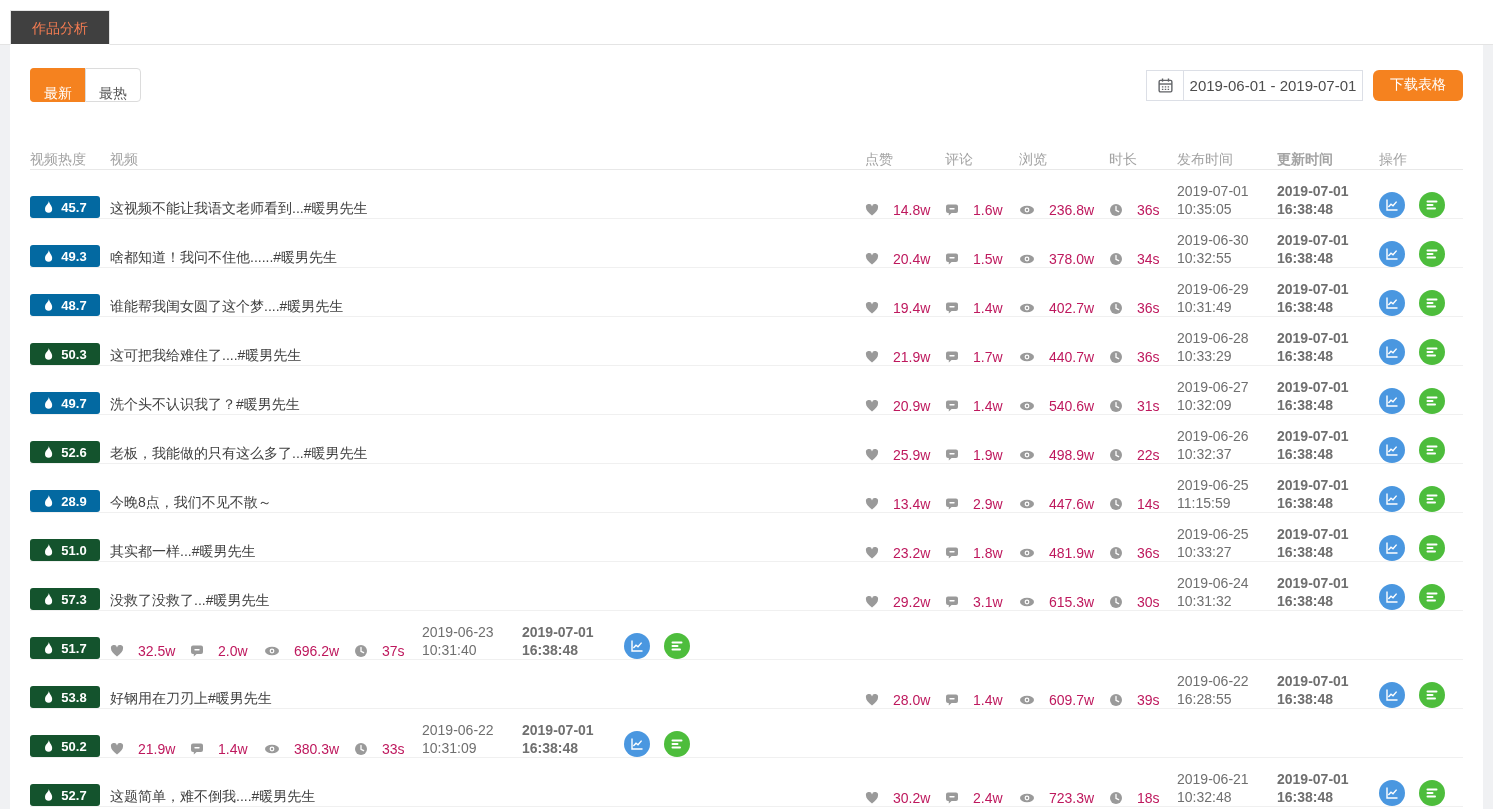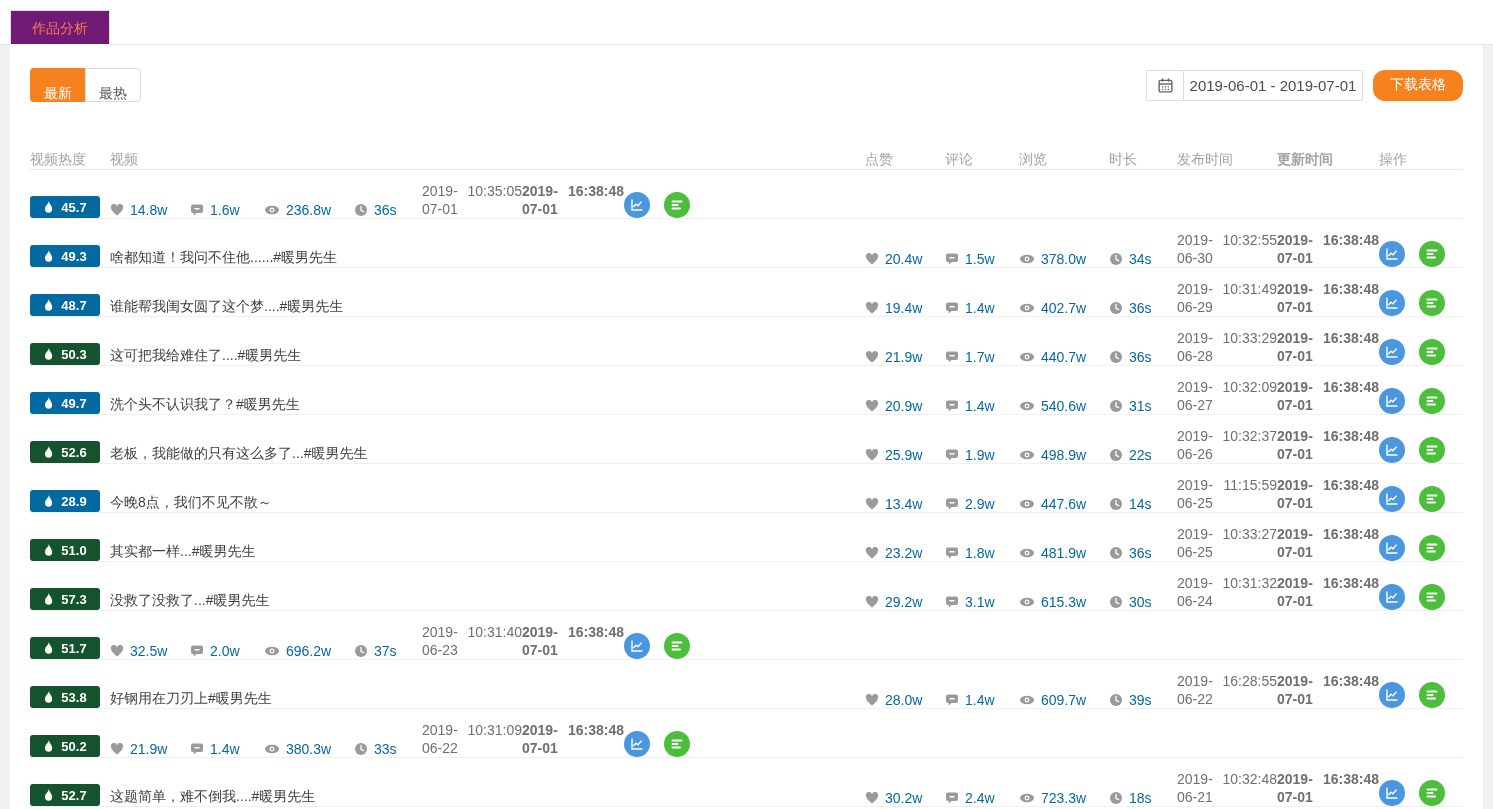--- a/index.html
+++ b/index.html
@@ -1,21 +1,21 @@
 <!DOCTYPE html>
 <html><head>
 <meta charset="utf-8">
 <style>
   * { margin:0; padding:0; box-sizing:border-box; }
   html,body { width:1493px; height:809px; overflow:hidden; }
   body { font-family:"Liberation Sans","DejaVu Sans",sans-serif; background:#f0f1f3; }
 
   .topbar { height:45px; background:#fff; border-bottom:1px solid #e4e4e4; padding-left:10px;
             display:flex; align-items:flex-end; }
-  .tab { height:35px; line-height:34px; padding:0 21px; background:#701a75;
+  .tab { height:35px; line-height:34px; padding:0 21px; background:#404040;
          border:1px solid #e4e4e4; border-bottom:1px solid #fff; margin-bottom:-1px;
          font-size:14px; color:#f87d52; cursor:pointer; }
 
   .card { margin:0 10px; background:#fff; height:764px; padding:0 20px; }
 
   .toolbar { padding-top:23px; display:flex; justify-content:space-between; align-items:center; }
   .sort-group { display:flex; }
   .sort-btn { height:29px; padding:16px 13px; font-size:14px; background:#fff; color:#555;
               border:1px solid #dcdcdc; cursor:pointer; font-family:inherit; }
   .sort-btn:first-child { border-radius:4px 0 0 4px; border-right:none; }
@@ -23,45 +23,45 @@
   .sort-btn.active { background:#f5821f; border-color:#f5821f; color:#fff; }
 
   .toolbar-right { display:flex; align-items:center; gap:10px; }
   .date-picker { display:flex; align-items:stretch; height:31px; border:1px solid #dcdfe6;
                  border-radius:0; background:#fff; cursor:pointer; overflow:hidden; }
   .cal-box { width:37px; display:flex; align-items:center; justify-content:center;
              border-right:1px solid #dcdfe6; }
   .date-text { width:178px; display:flex; align-items:center; justify-content:center;
                font-size:15px; color:#4d4d4d; }
   .download-btn { height:31px; padding:0 17px; background:#f5821f; color:#fff; border:none;
-                  border-radius:12px; font-size:14px; cursor:pointer; font-family:inherit; }
+                  border-radius:6px; font-size:14px; cursor:pointer; font-family:inherit; }
 
   .table { margin-top:29px; }
   .thead, .trow { display:flex; align-items:flex-end; }
   .thead { height:39px; border-bottom:1px solid #e8e8e8; color:#a3a3a3; font-size:14px; }
   .trow { height:49px; border-bottom:1px solid #f0f0f0; }
 
   .c-heat{width:80px;flex:none;} .c-video{flex:1;min-width:0;}
   .c-likes{width:80px;flex:none;} .c-comments{width:74px;flex:none;}
   .c-views{width:90px;flex:none;} .c-duration{width:68px;flex:none;}
   .c-publish{width:100px;flex:none;} .c-update{width:102px;flex:none;font-weight:bold;}
   .c-actions{width:84px;flex:none;}
 
-  .stat { display:flex; align-items:center; gap:6px; color:#0369a1; font-size:14px; }
+  .stat { display:flex; align-items:center; gap:14px; color:#be185d; font-size:14px; }
   .stat svg { flex:none; }
 
   .badge { width:70px; height:22px; border-radius:3px; display:inline-flex; align-items:center;
            justify-content:center; gap:7px; color:#fff; font-size:13px; font-weight:bold; }
   .badge.gray  { background:#0369a1; }
   .badge.green { background:#14532d; }
 
   .title { font-size:14px; color:#404040; white-space:nowrap; overflow:hidden;
            text-overflow:ellipsis; display:block; padding-right:12px; cursor:pointer; }
 
-  .time-cell { display:flex; flex-direction:row; line-height:18px; font-size:14px; color:#6f6f6f; }
+  .time-cell { display:flex; flex-direction:column; line-height:18px; font-size:14px; color:#6f6f6f; }
 
   .circle { width:26px; height:26px; border-radius:50%; border:none; display:inline-flex;
             align-items:center; justify-content:center; cursor:pointer; padding:0; }
   .circle.blue  { background:#4a97e0; margin-right:10px; }
   .circle.green { background:#4dbd3c; }
 </style>
 </head>
 <body>
 
 <div class="topbar">
@@ -109,20 +109,23 @@
     <div>
   <div class="trow">
     <div class="c-heat">
       <span class="badge gray">
         <svg width="11" height="13" viewBox="0 0 12 14" fill="#fff">
           <path d="M6.2 0 C6.6 3 2.2 4.8 2.2 8.6 a3.9 4.1 0 0 0 7.8 0 C10 5.6 7.6 4.2 6.2 0 Z"></path>
         </svg>
         <span>45.7</span>
       </span>
     </div>
+    <div class="c-video">
+      <span class="title">这视频不能让我语文老师看到...#暖男先生</span>
+    </div>
     <div class="c-likes stat">
       <svg width="14" height="14" viewBox="0 0 14 14" fill="#9a9a9a">
         <path d="M7 12.4 C3 9.4 1 7.1 1 4.7 A3 3 0 0 1 7 3.4 A3 3 0 0 1 13 4.7 C13 7.1 11 9.4 7 12.4 Z"></path>
       </svg>
       <span>14.8w</span>
     </div>
     <div class="c-comments stat">
       <svg width="14" height="14" viewBox="0 0 14 14" fill="#9a9a9a">
         <path d="M3 1.5 h8 a2 2 0 0 1 2 2 v4.4 a2 2 0 0 1 -2 2 h-4.4 l-2.8 2.6 v-2.6 h-0.8 a2 2 0 0 1 -2 -2 v-4.4 a2 2 0 0 1 2 -2 Z"></path>
         <rect x="4.3" y="5" width="5.4" height="1.4" rx="0.7" fill="#fff"></rect>

